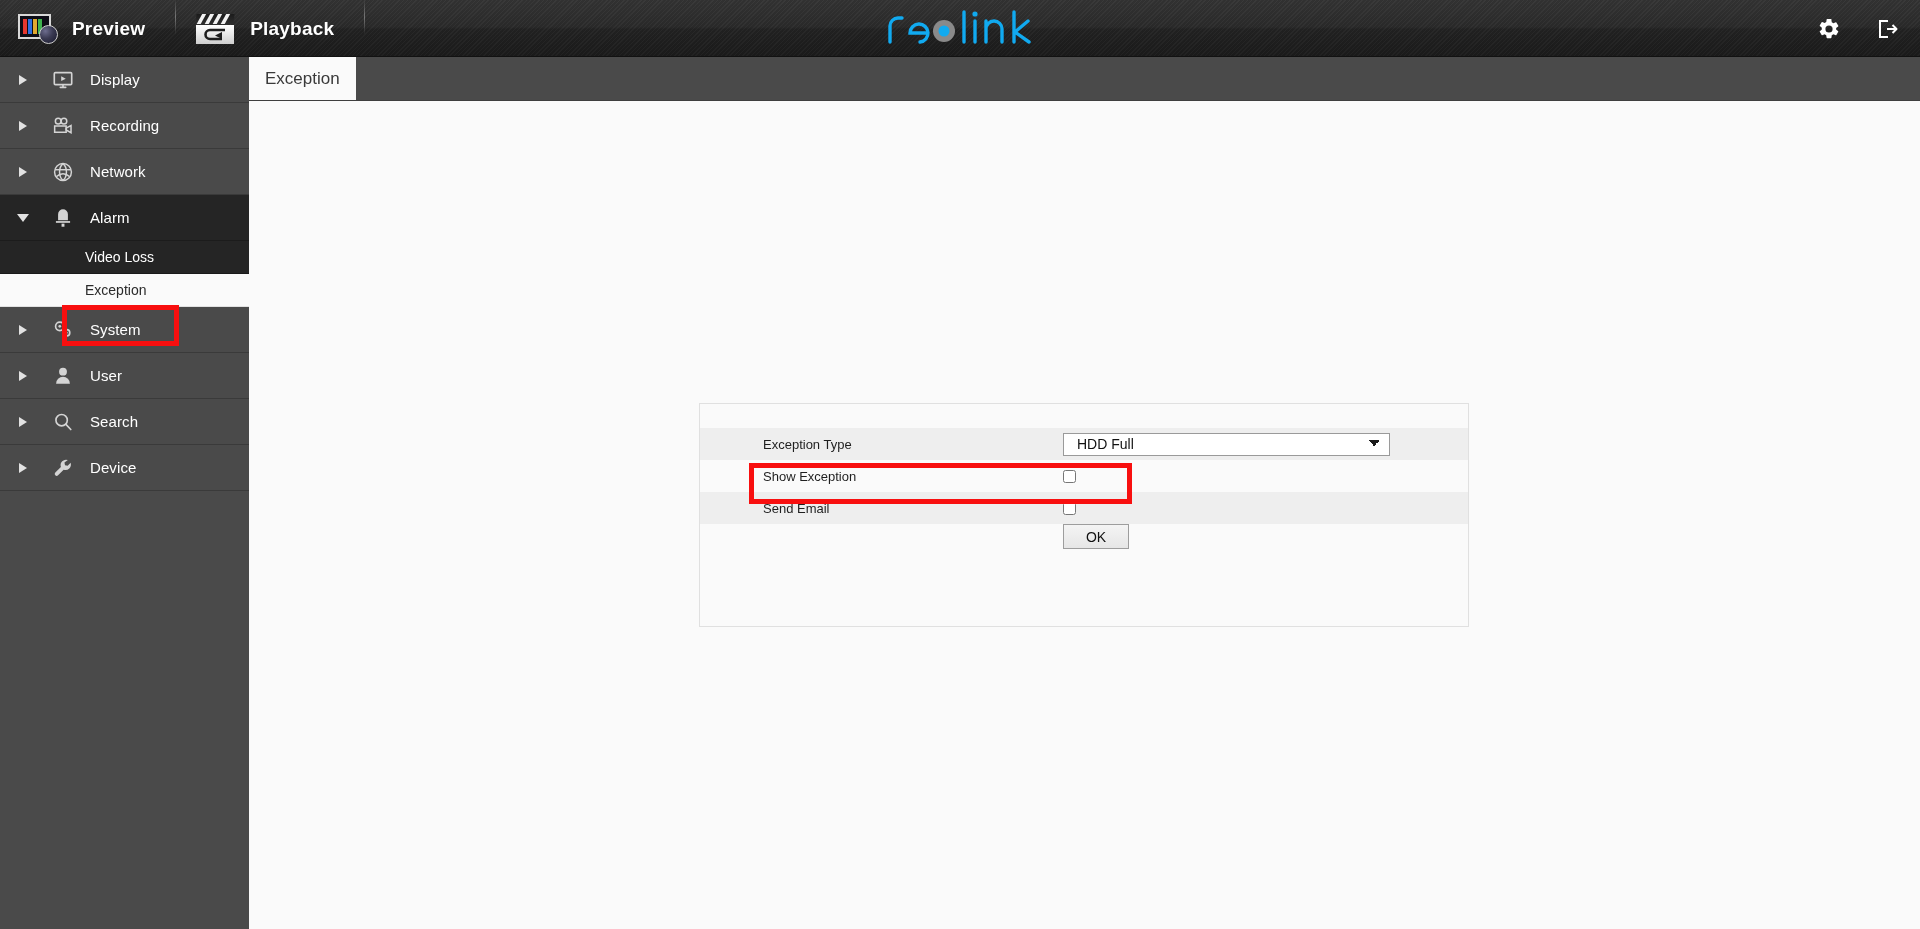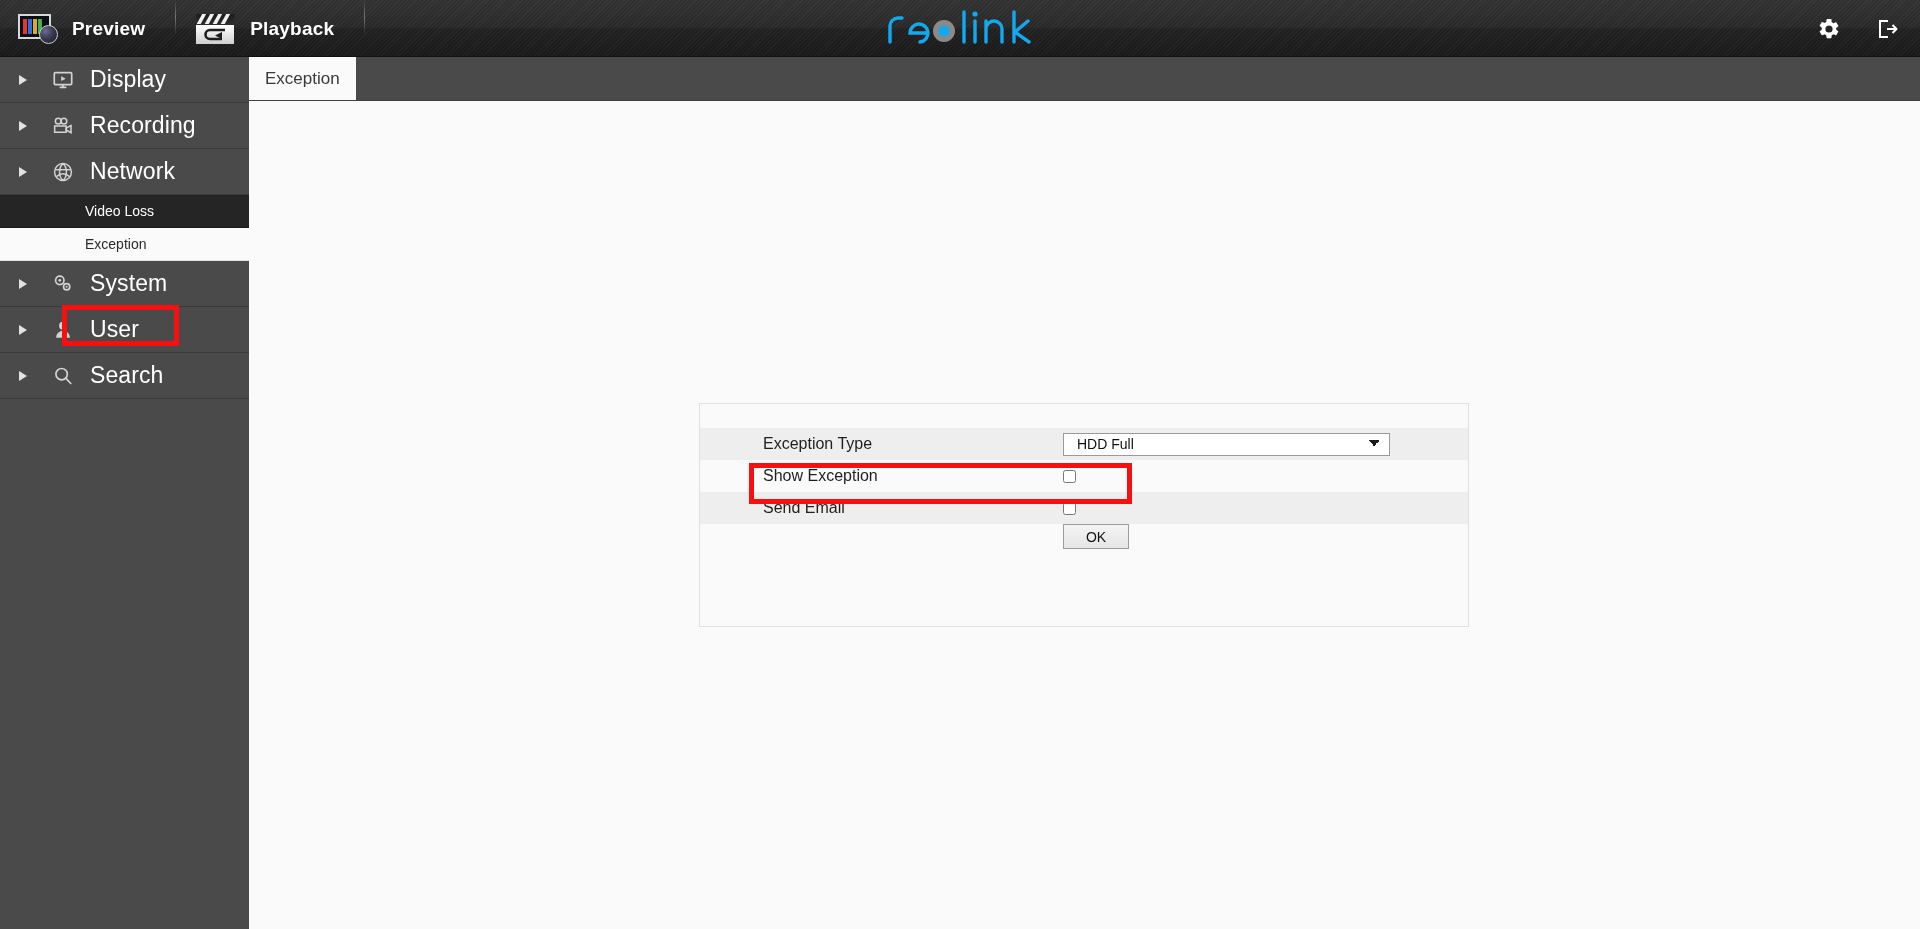--- a/index.html
+++ b/index.html
@@ -152,21 +152,21 @@
     border-bottom: 0;
   }
   .menu-item .mi-icon {
     width: 34px; flex: 0 0 34px;
     display: flex; align-items: center; justify-content: center;
     margin-right: 10px;
   }
   .menu-item .mi-icon svg { display: block; }
   .menu-item .mi-label {
     color: #ffffff;
-    font-size: 23px;
+    font-size: 15px;
     letter-spacing: 0.1px;
   }
   .sub-item {
     height: 33px;
     display: flex; align-items: center;
     padding-left: 85px;
     background: #252525;
     border-bottom: 1px solid #1a1a1a;
     color: #ffffff;
     font-size: 14px;
@@ -226,21 +226,21 @@
   .panel-head { height: 24px; background: #fafafa; }
 
   .form-row {
     display: flex; align-items: center;
     height: 32px;
     padding-left: 63px;
   }
   .form-row.striped { background: #eeeeee; }
   .form-row .row-label {
     width: 300px;
-    font-size: 16px;
+    font-size: 13px;
     color: #1f1f1f;
   }
   .form-row .row-ctrl {
     flex: 1;
     display: flex; align-items: center;
   }
 
   select.exc-select {
     width: 327px;
     height: 23px;
@@ -407,20 +407,33 @@
         <circle cx="12" cy="12" r="9.2"></circle>
         <path d="M12 2.8 C7 7 7 17 12 21.2"></path>
         <path d="M12 2.8 C17 7 17 17 12 21.2"></path>
         <path d="M3.4 9.5 H20.6"></path>
         <path d="M5 17 C9 13 15 13 19 17"></path>
       </svg>
     </span>
     <span class="mi-label">Network</span>
   </div>
 
+  <div class="menu-item expanded">
+    <span class="caret">
+        <span></span>
+      </span>
+    <span class="mi-icon">
+      <svg width="20" height="22" viewBox="0 0 22 24" fill="#d4d4d4">
+        <path d="M11 2.5 a5.4 5.4 0 0 1 5.4 5.4 v6.6 h-10.8 v-6.6 A5.4 5.4 0 0 1 11 2.5 Z"></path>
+        <rect x="3.2" y="15.4" width="15.6" height="1.9"></rect>
+        <rect x="9.4" y="18.2" width="3.2" height="3.4"></rect>
+      </svg>
+    </span>
+    <span class="mi-label">Alarm</span>
+  </div>
 
   <div class="sub-item">
     <span>Video Loss</span>
   </div>
   <div class="sub-item selected">
     <span>Exception</span>
   </div>
 
   <div class="menu-item">
     <span class="caret">
@@ -456,20 +469,31 @@
       </span>
     <span class="mi-icon">
       <svg width="22" height="22" viewBox="0 0 24 24" fill="none" stroke="#d4d4d4" stroke-width="1.8">
         <circle cx="10.5" cy="10" r="6.2"></circle>
         <path d="M15.2 14.6 L20.5 20.2" stroke-linecap="round"></path>
       </svg>
     </span>
     <span class="mi-label">Search</span>
   </div>
 
+  <div class="menu-item">
+    <span class="caret">
+        <span></span>
+      </span>
+    <span class="mi-icon">
+      <svg width="22" height="22" viewBox="0 0 24 24" fill="#d4d4d4">
+        <path d="M17.3 3.3 a6 6 0 0 0-7.6 7.6 L3.6 17 a2.1 2.1 0 0 0 3 3 l6.1-6.1 a6 6 0 0 0 7.6-7.6 l-3.2 3.2 -2.9-.6 -.6-2.9 z"></path>
+      </svg>
+    </span>
+    <span class="mi-label">Device</span>
+  </div>
 </div>
 
 <div class="tabstrip">
   <div class="tab active">
     <span>Exception</span>
   </div>
 </div>
 
 <div class="content">
 

